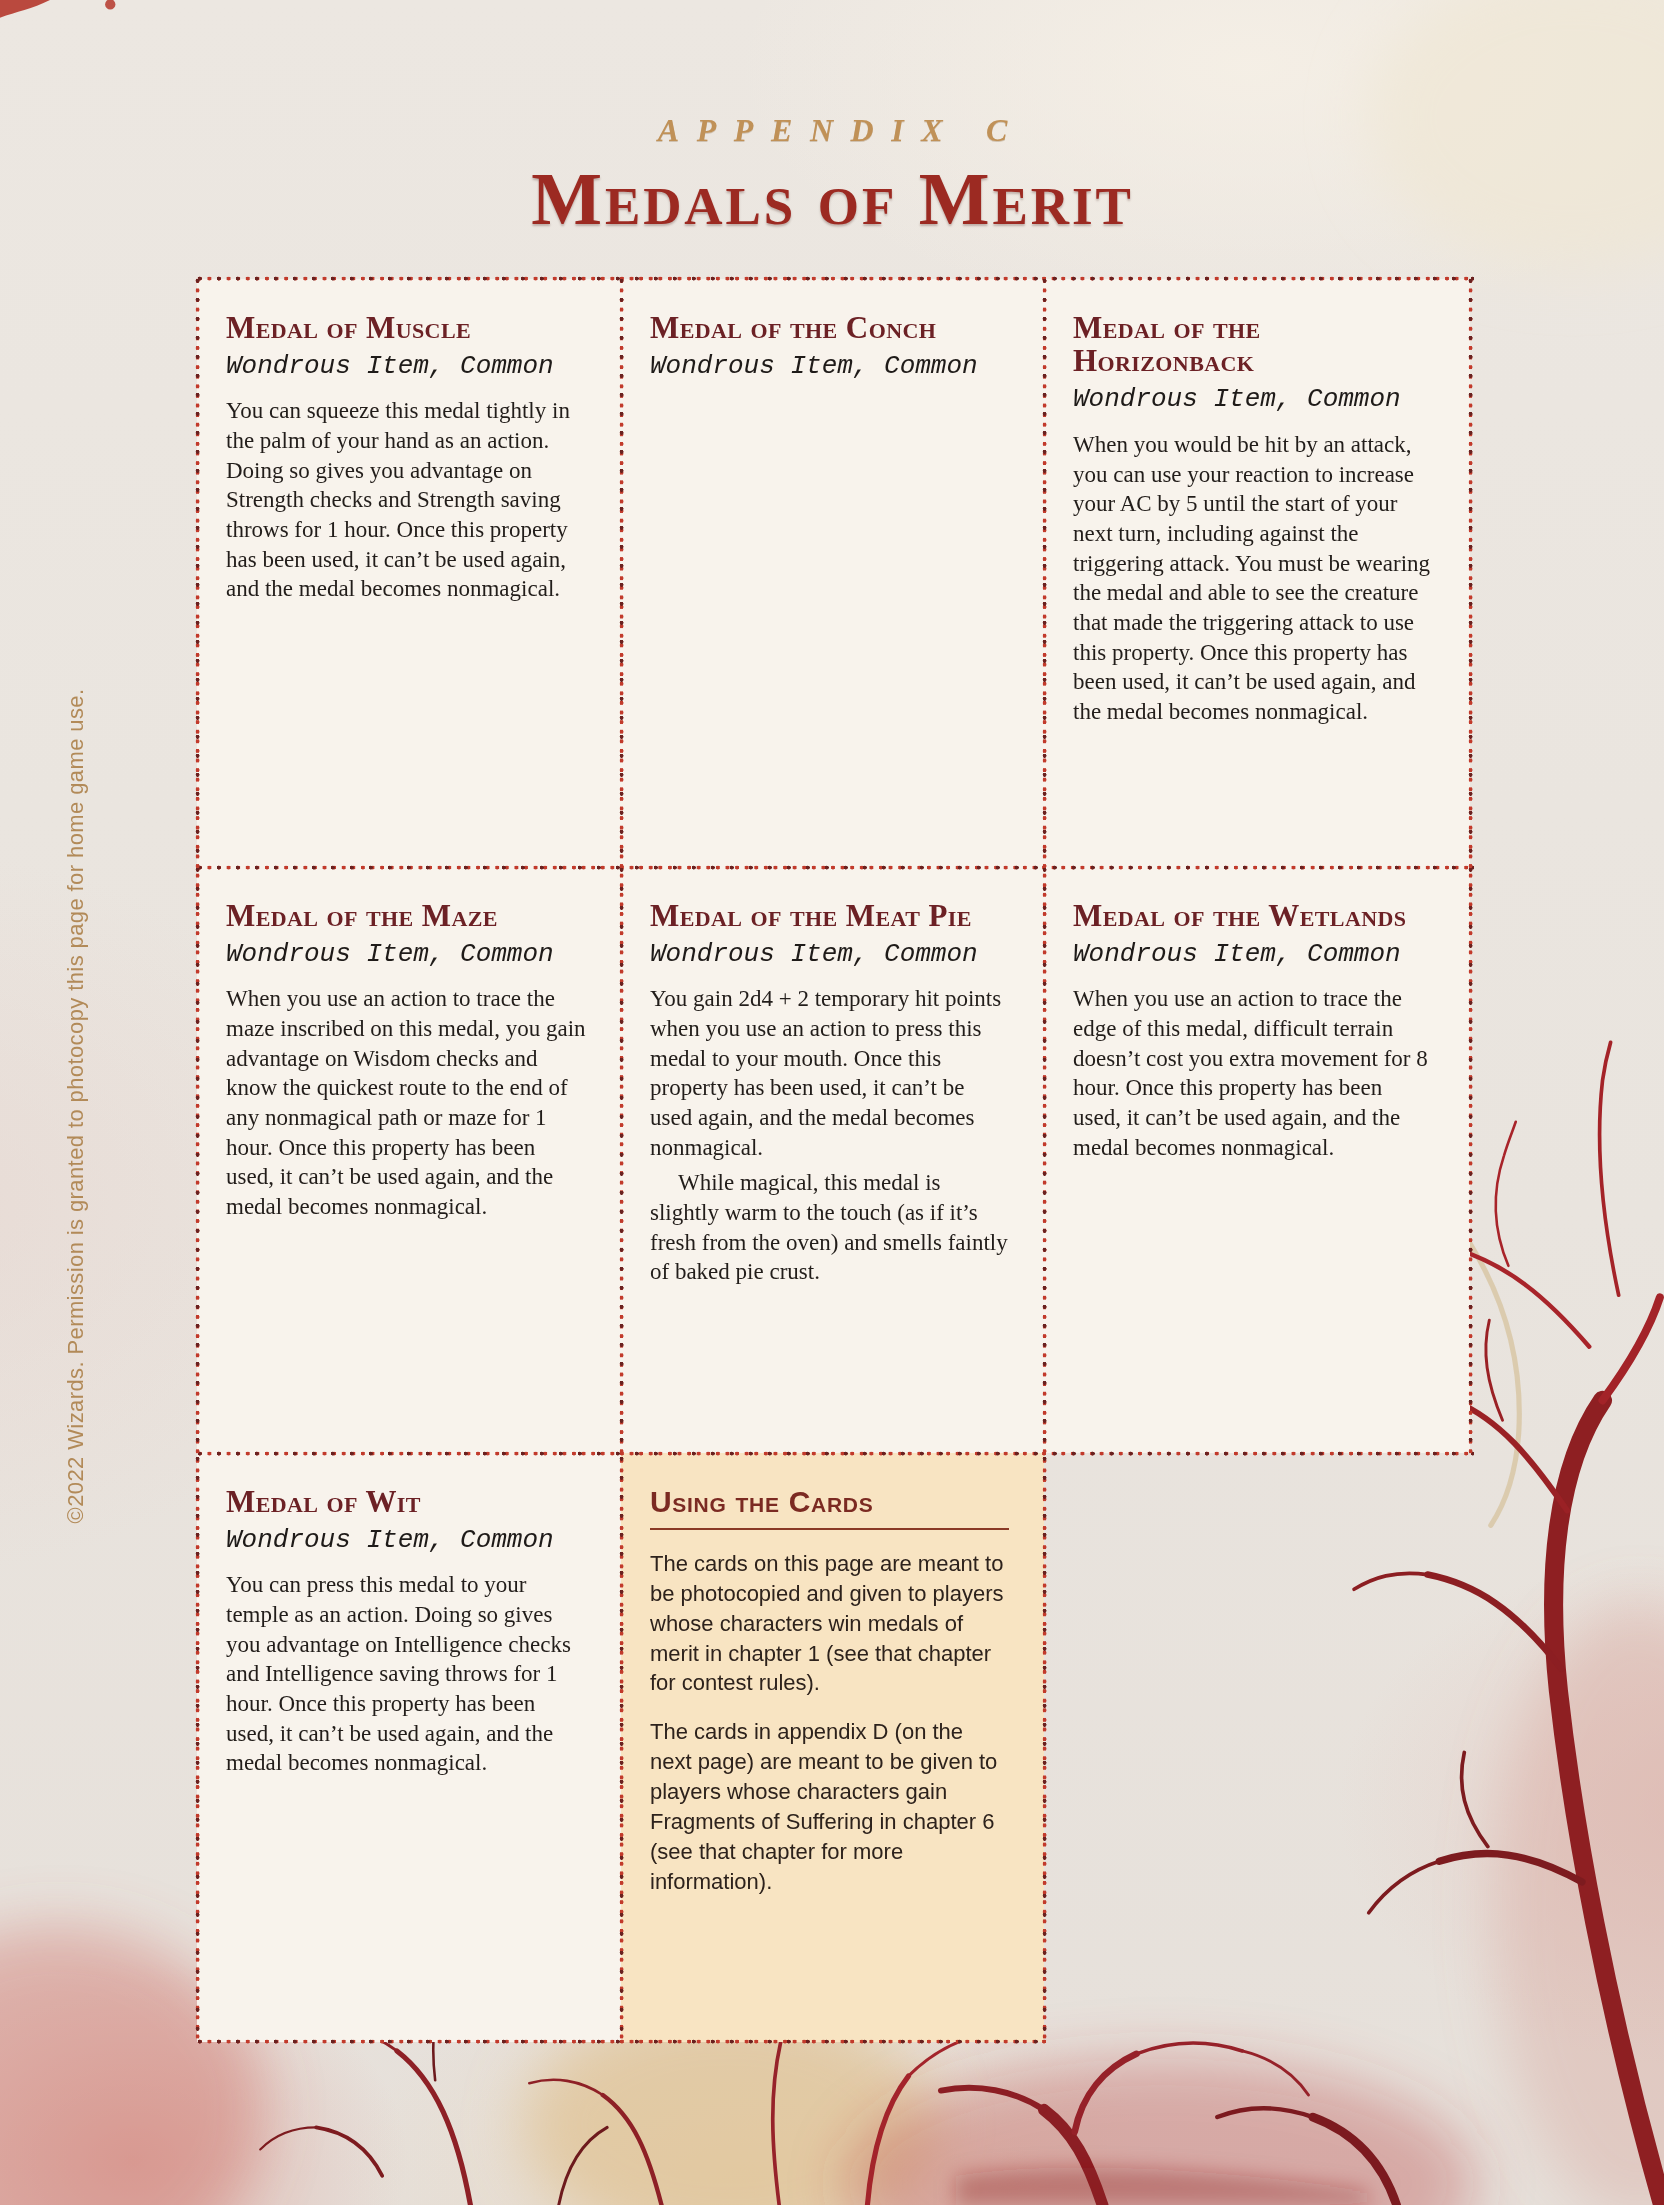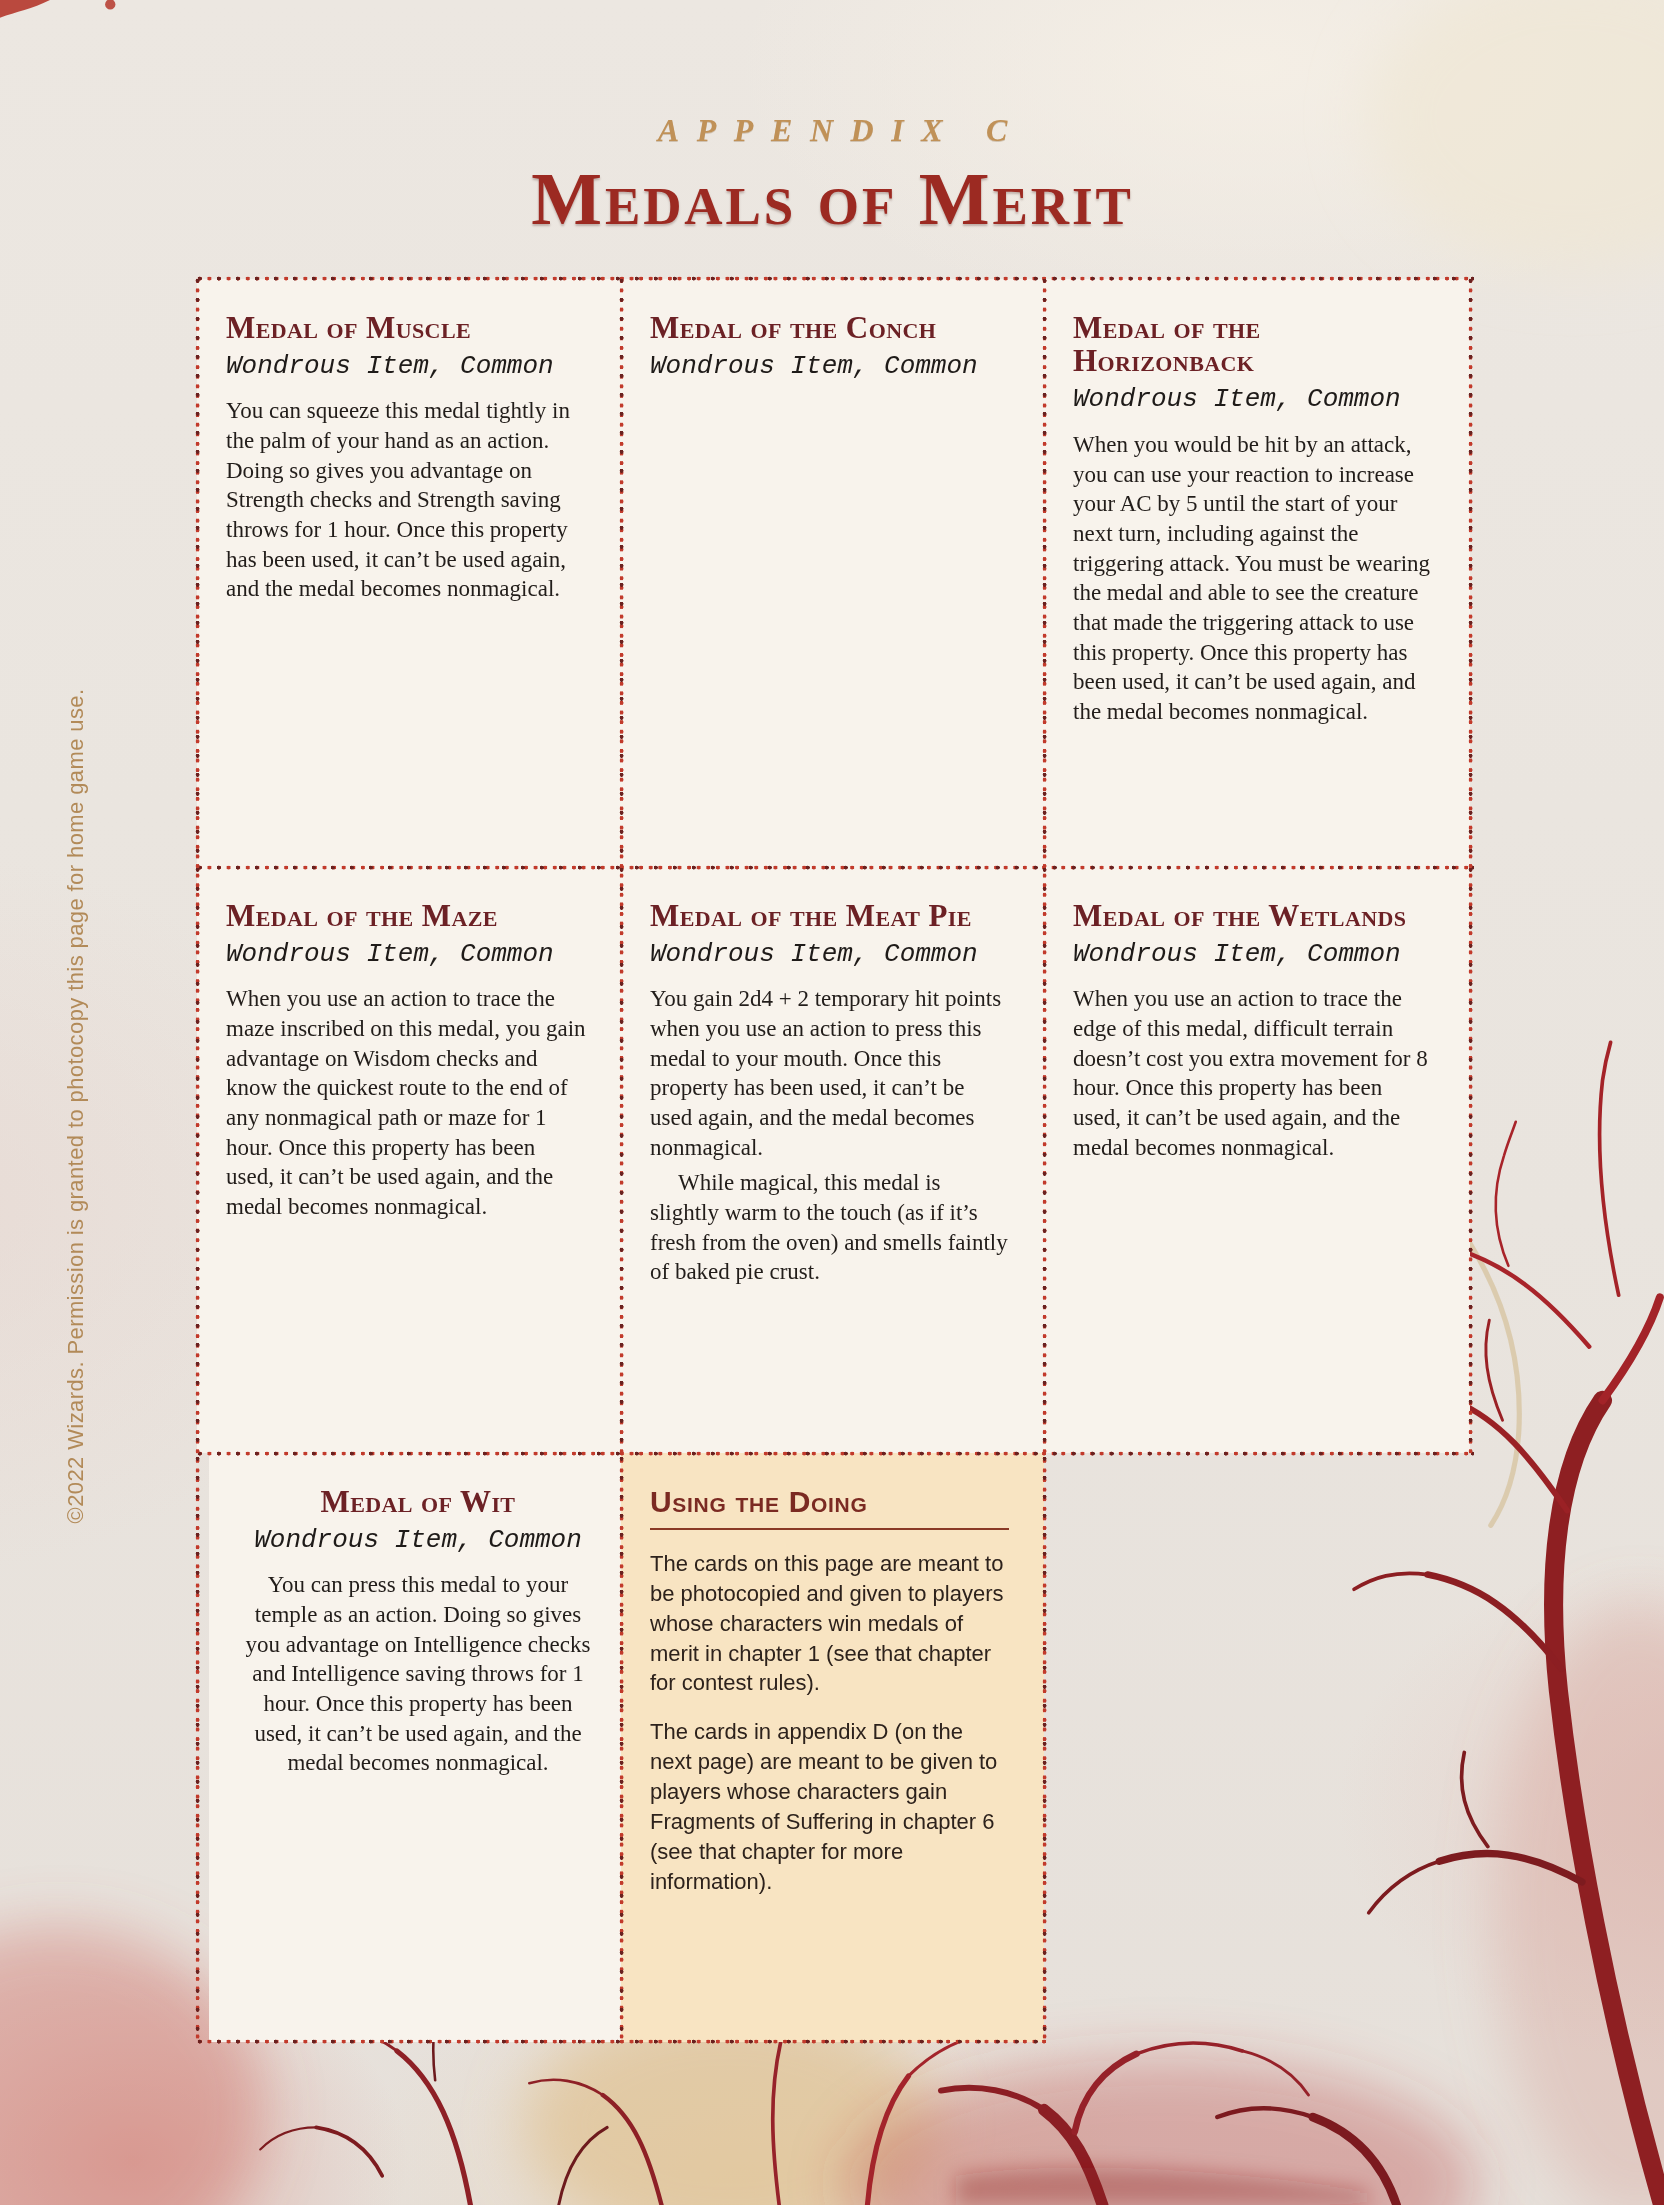--- a/index.html
+++ b/index.html
@@ -197,30 +197,30 @@
     </div>
 
     <div class="card" style="left:847px;top:588px;width:426px;height:586px;">
       <h2 class="card-title">Medal of the Wetlands</h2>
       <p class="card-subtitle">Wondrous Item, Common</p>
       <div class="card-body">
         <p>When you use an action to trace the edge of this medal, difficult terrain doesn’t cost you extra movement for 8 hour. Once this property has been used, it can’t be used again, and the medal becomes nonmagical.</p>
       </div>
     </div>
 
-    <div class="card" style="left:12px;top:1174px;width:424px;height:589px;text-align:center;">
+    <div class="card" style="left:0;top:1174px;width:424px;height:589px;">
       <h2 class="card-title">Medal of Wit</h2>
       <p class="card-subtitle">Wondrous Item, Common</p>
       <div class="card-body">
         <p>You can press this medal to your temple as an action. Doing so gives you advantage on Intelligence checks and Intelligence saving throws for 1 hour. Once this property has been used, it can’t be used again, and the medal becomes nonmagical.</p>
       </div>
     </div>
 
     <div class="card orange" style="left:424px;top:1174px;width:423px;height:589px;">
-      <h2 class="side-title">Using the Doing</h2>
+      <h2 class="side-title">Using the Cards</h2>
       <div class="side-body">
         <p>The cards on this page are meant to be photocopied and given to players whose characters win medals of merit in chapter 1 (see that chapter for contest rules).</p>
         <p>The cards in appendix D (on the next page) are meant to be given to players whose characters gain Fragments of Suffering in chapter 6 (see that chapter for more information).</p>
       </div>
     </div>
 
     <div class="dots-h" style="left:-2.2px;top:-2.9px;width:1279px;"></div>
     <div class="dots-h" style="left:-2.2px;top:586px;width:1279px;"></div>
     <div class="dots-h" style="left:-2.2px;top:1172px;width:1279px;"></div>
     <div class="dots-h" style="left:-2.2px;top:1760px;width:854px;"></div>

